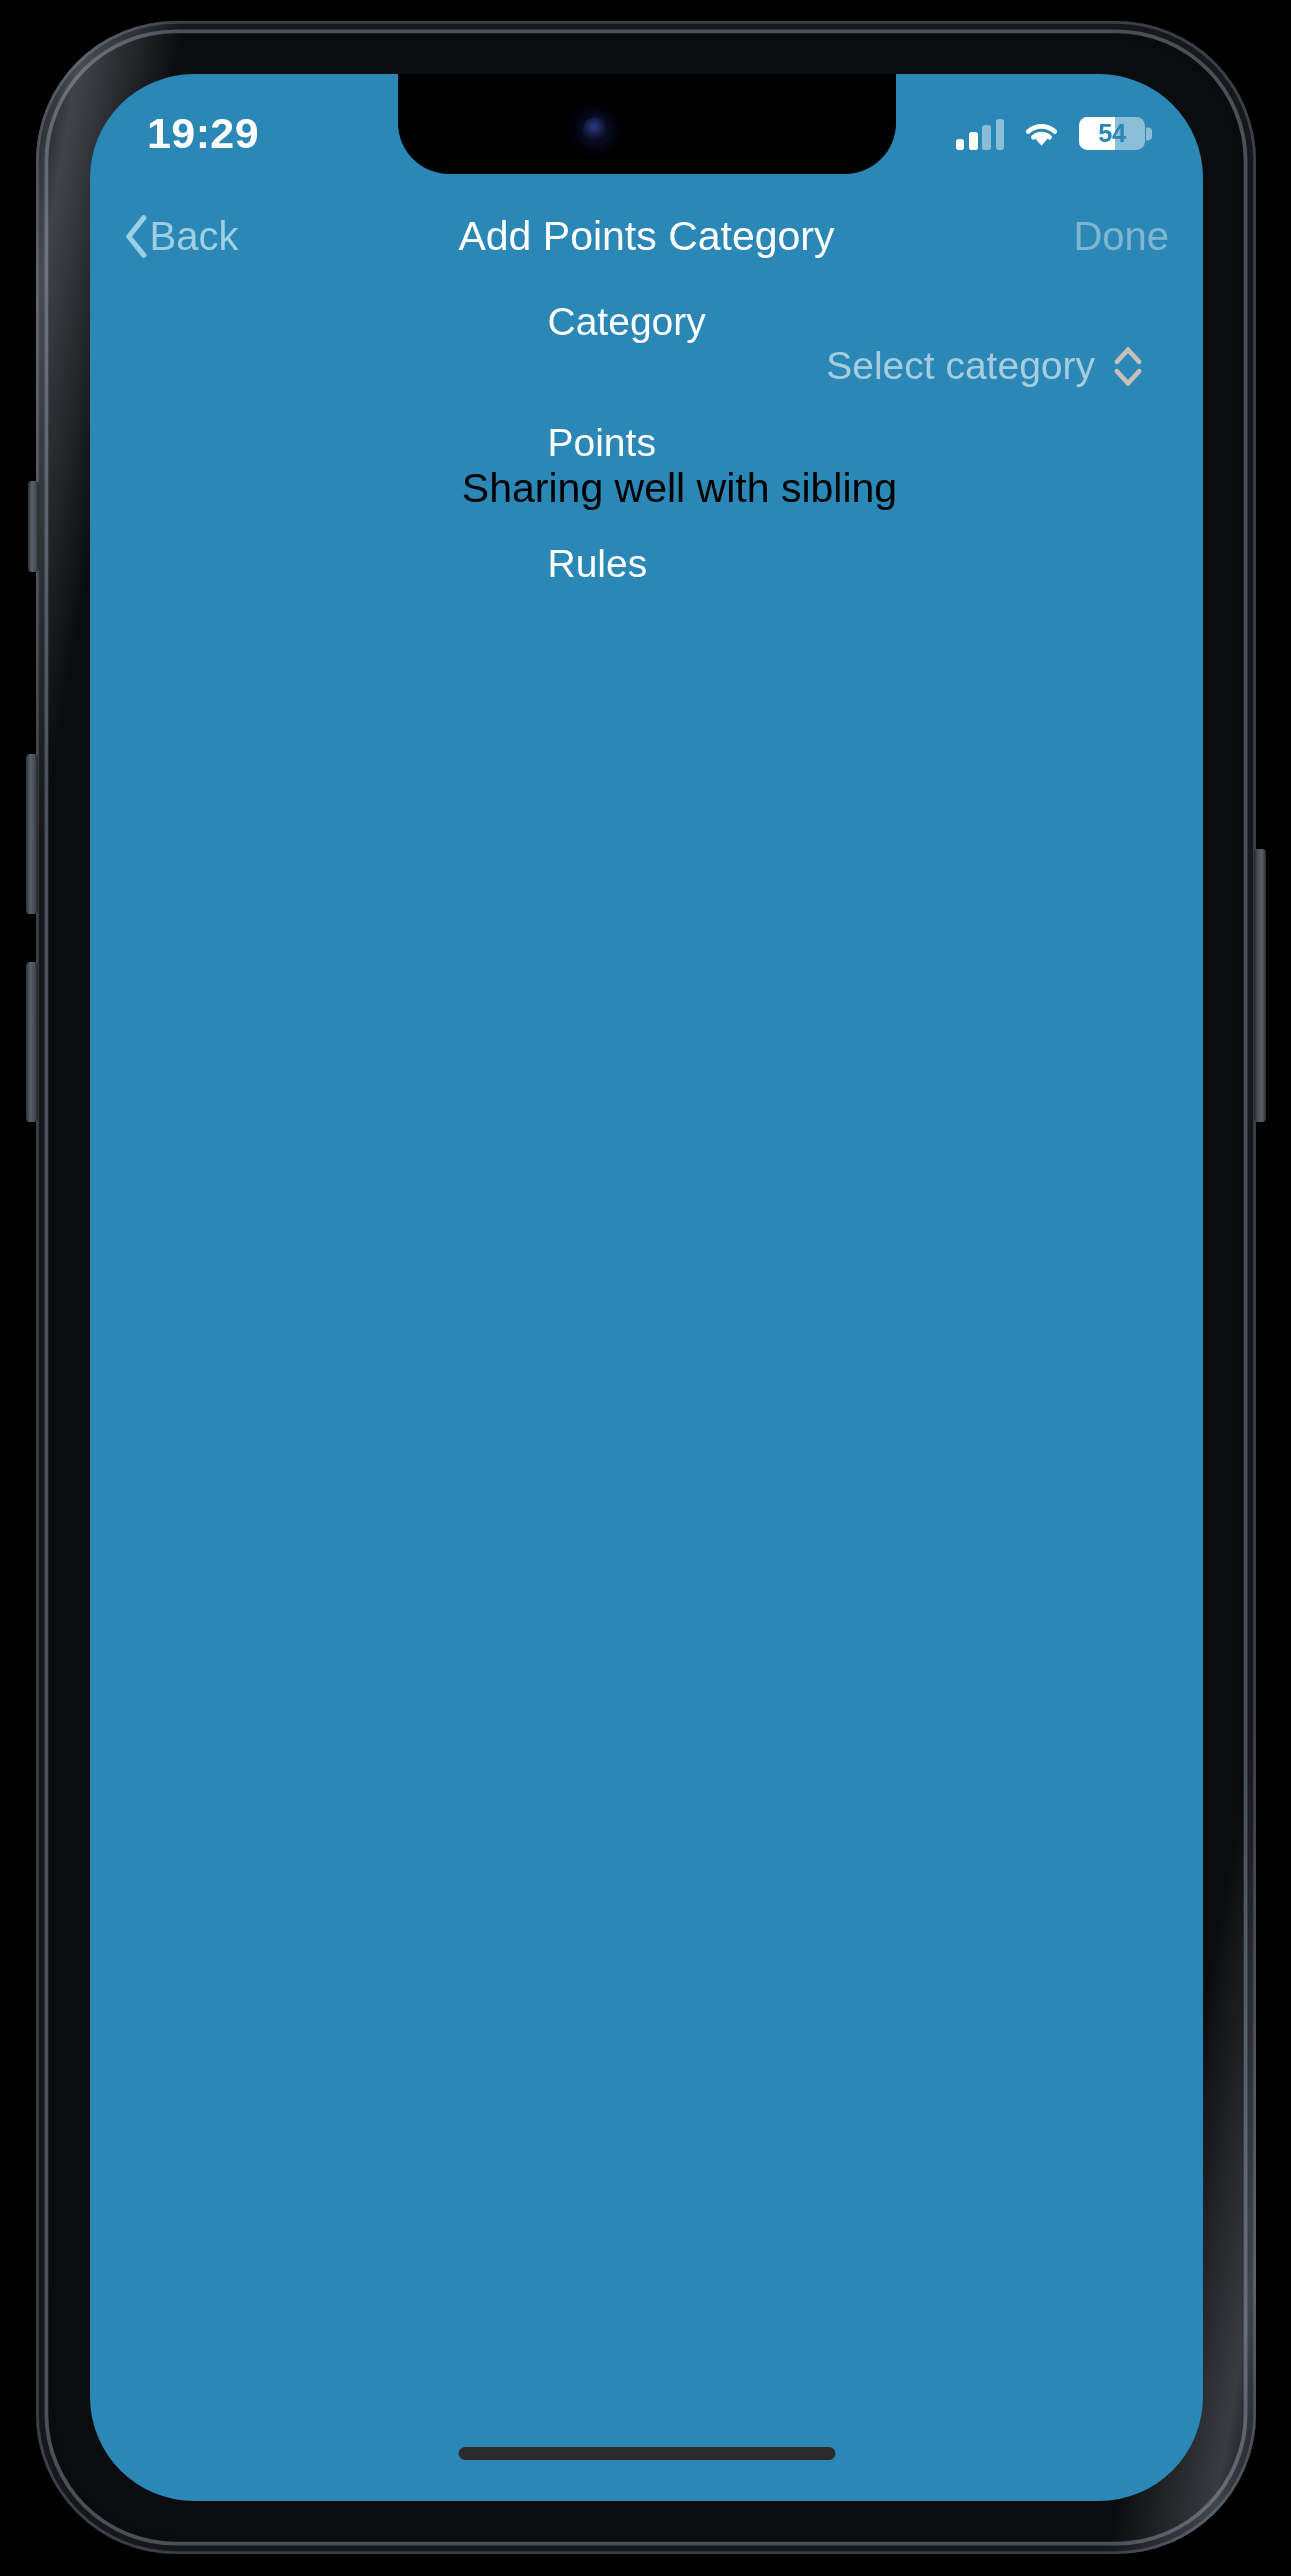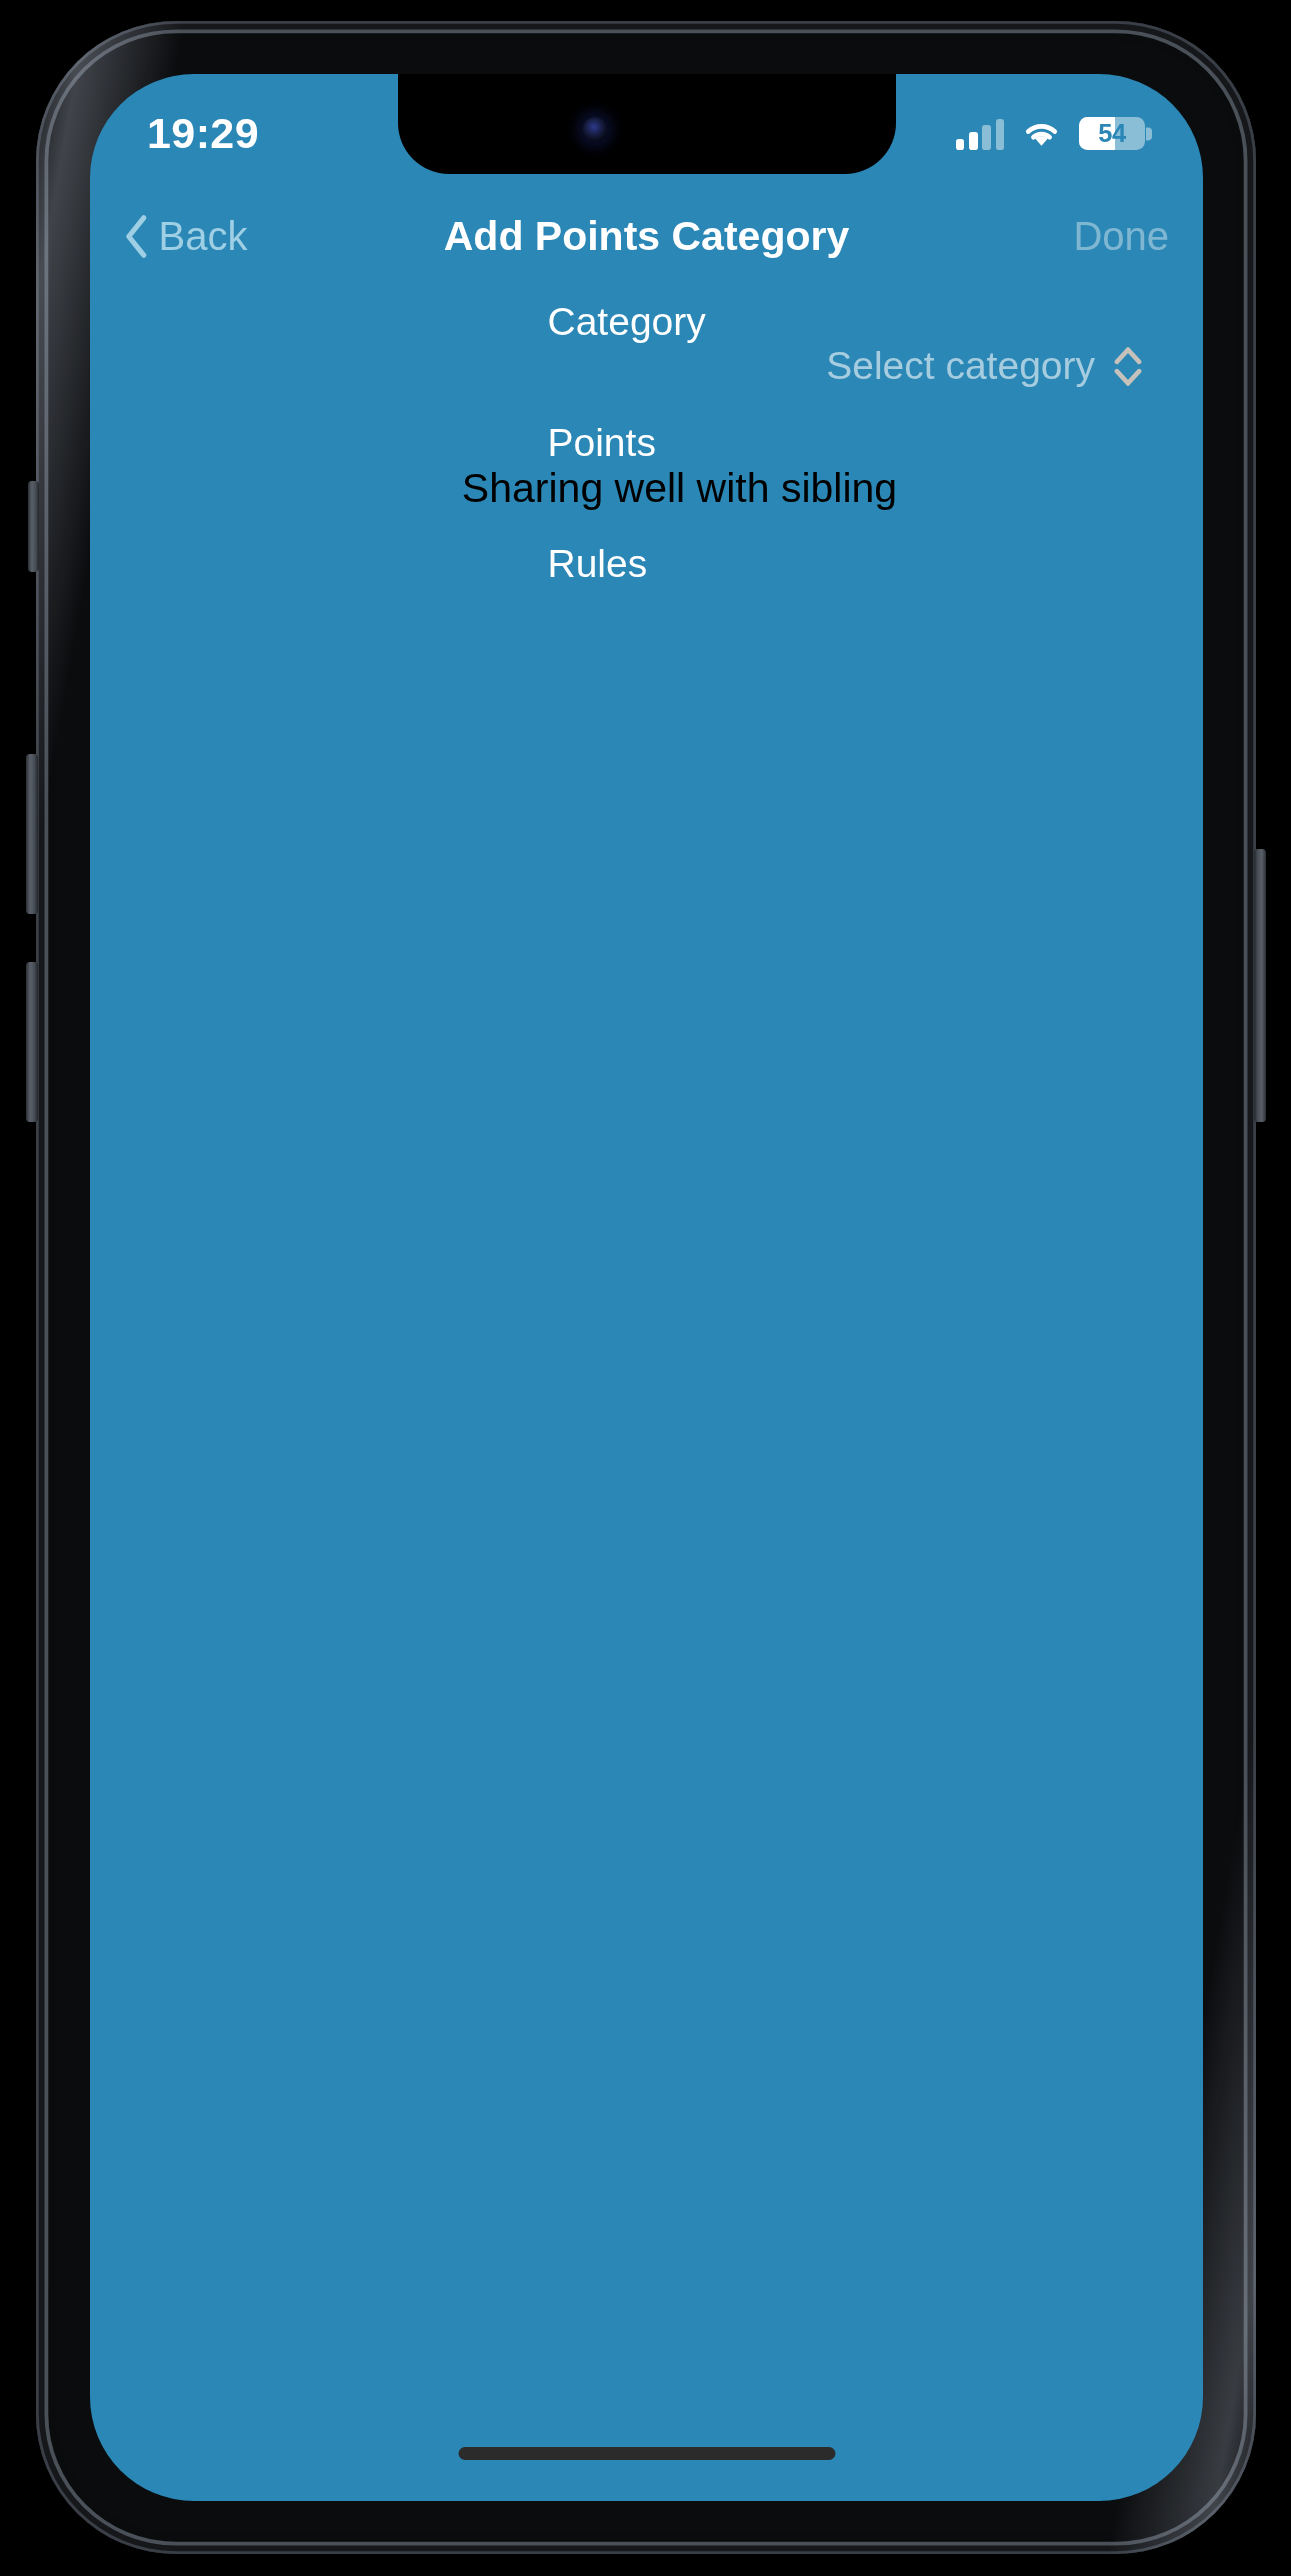--- a/index.html
+++ b/index.html
@@ -187,34 +187,34 @@
     height: 102px;
     display: flex;
     align-items: center;
     padding: 0 34px;
     box-sizing: border-box;
     z-index: 20;
   }
   #back-button {
     display: flex;
     align-items: center;
-    gap: 10px;
+    gap: 1px;
     color: #9ecfe4;
     font-size: 40px;
     cursor: pointer;
     flex: 0 0 auto;
   }
   #back-chevron-icon { width: 24.5px; height: 43px; display: block; }
   #nav-title {
     position: absolute;
     left: 0; right: 0;
     text-align: center;
     color: #ffffff;
     font-size: 41px;
-    font-weight: bold;
+    font-weight: normal;
     pointer-events: none;
   }
   #done-button {
     margin-left: auto;
     color: rgba(255,255,255,0.40);
     font-size: 40px;
     cursor: pointer;
     flex: 0 0 auto;
     z-index: 21;
   }

